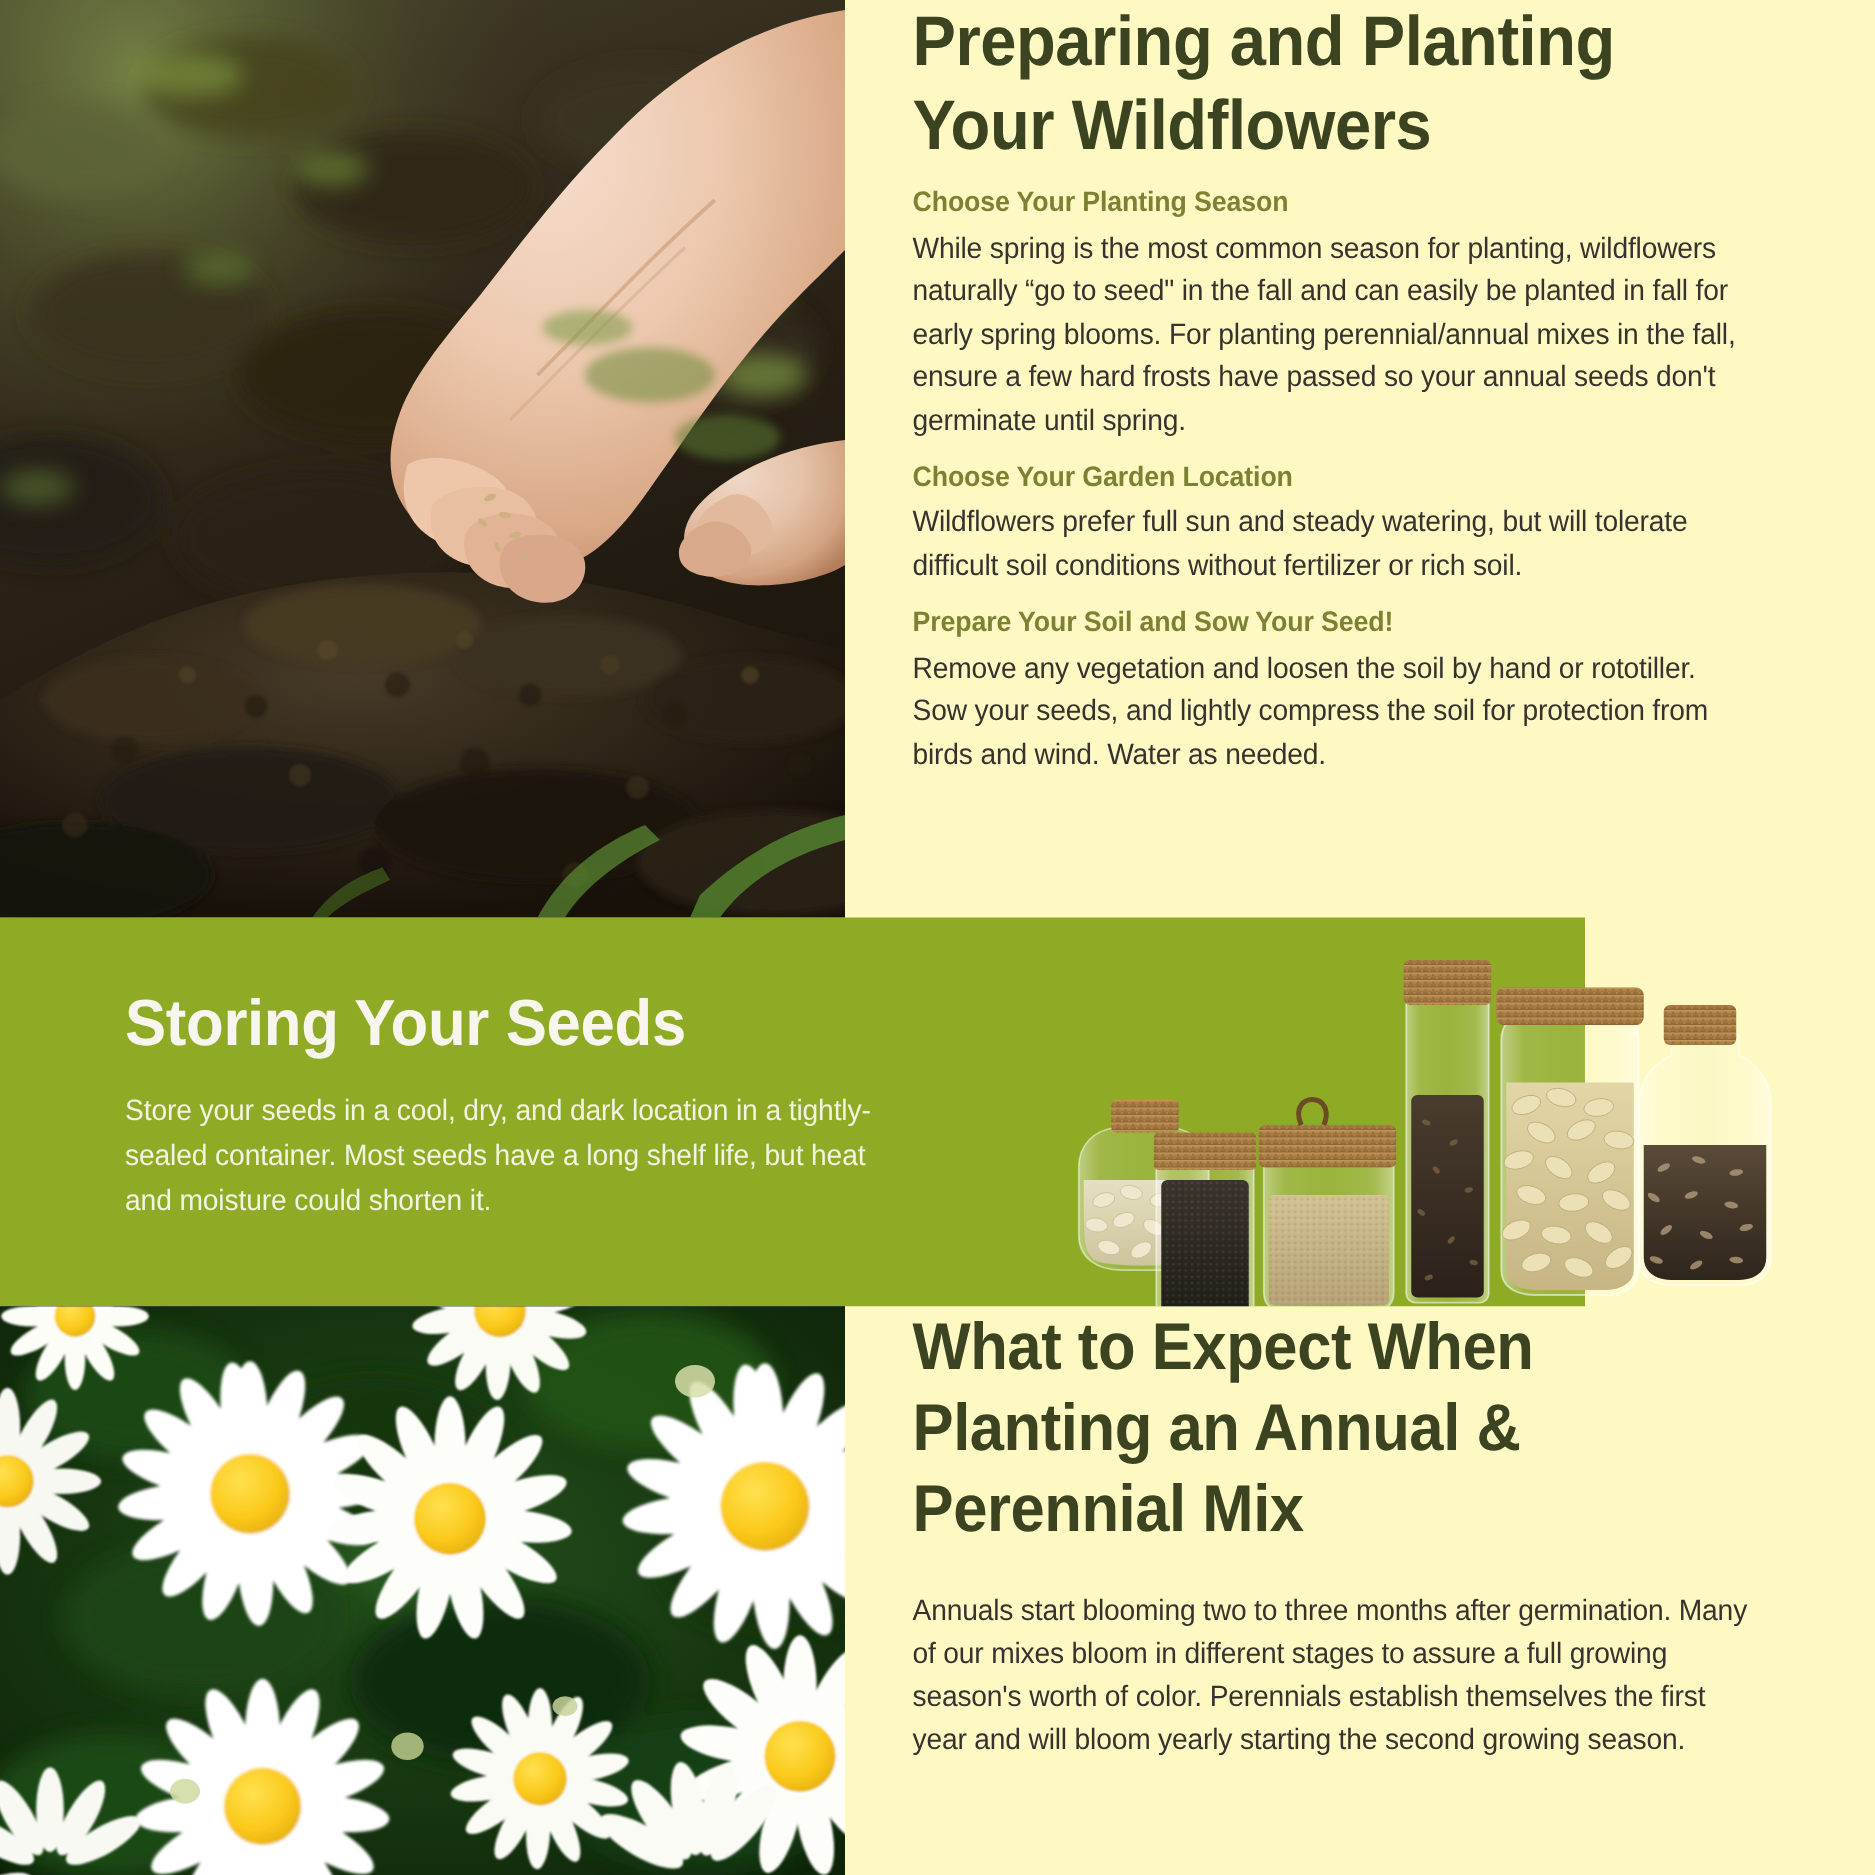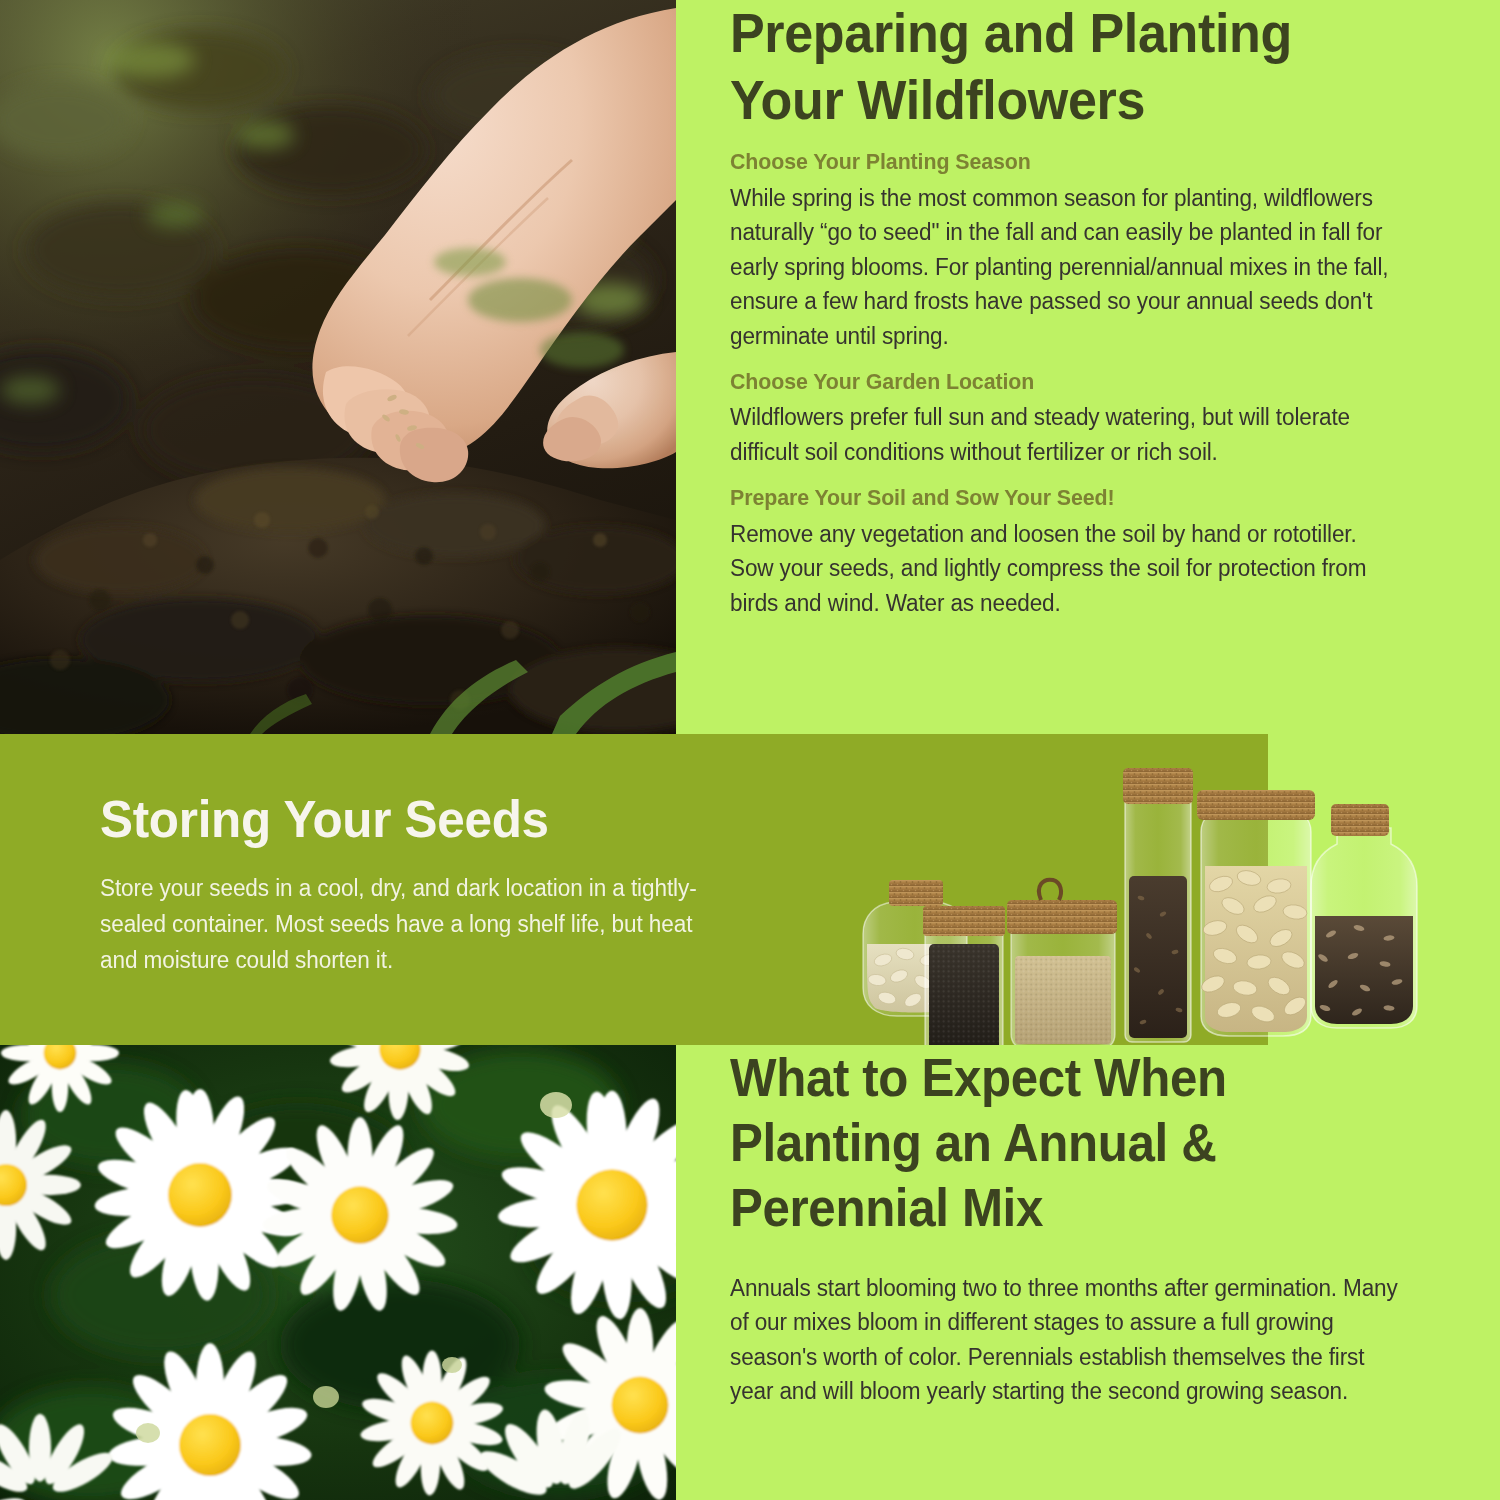--- a/index.html
+++ b/index.html
@@ -12,21 +12,21 @@
     overflow: hidden;
     background: #F7F2EC;
     font-family: "Liberation Sans", sans-serif;
     -webkit-font-smoothing: antialiased;
   }
 
   .page {
     position: relative;
     width: 1500px;
     height: 1500px;
-    background: #bef264;
+    background: #fef9c3;
   }
 
   
   .sec-prep {
     position: absolute;
     left: 0; top: 0;
     width: 1500px;
     height: 734px;
   }
 

